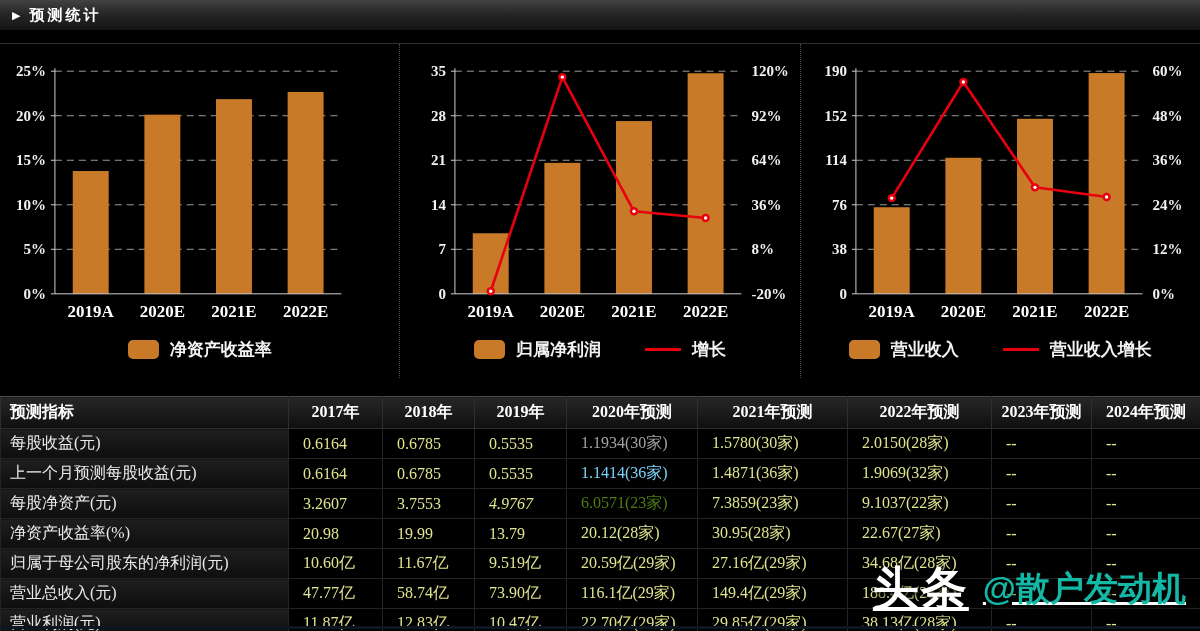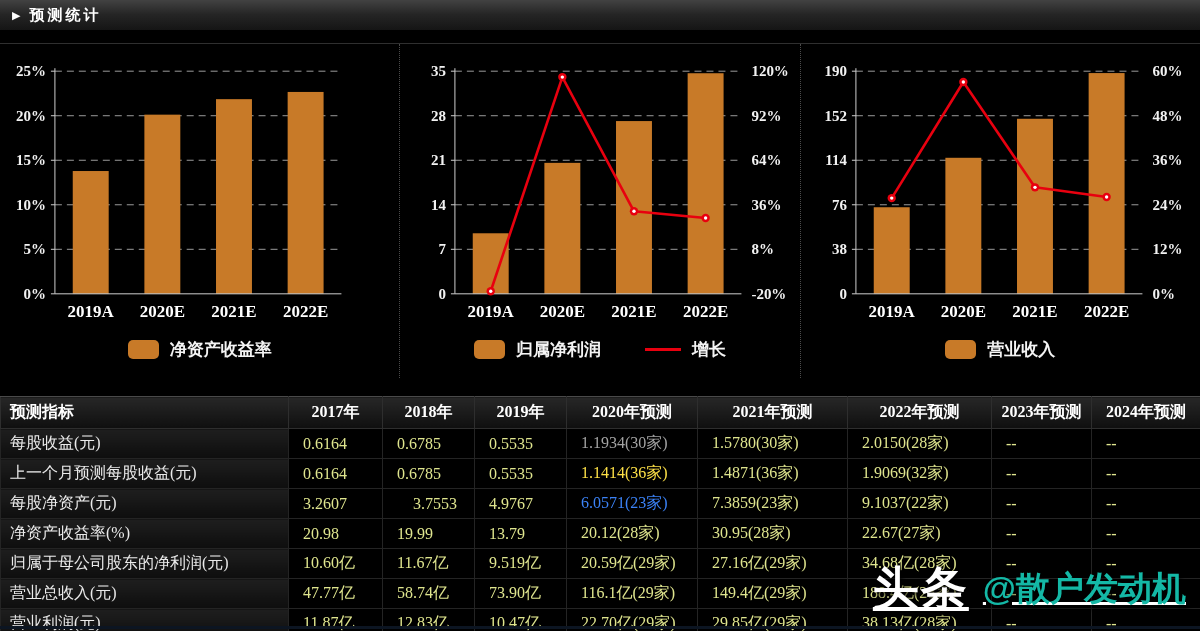--- a/index.html
+++ b/index.html
@@ -203,20 +203,24 @@
         <text x="90.875" y="273" text-anchor="middle" fill="#ffffff" font-size="17" font-weight="bold">2019A</text>
         <text x="162.625" y="273" text-anchor="middle" fill="#ffffff" font-size="17" font-weight="bold">2020E</text>
         <text x="234.375" y="273" text-anchor="middle" fill="#ffffff" font-size="17" font-weight="bold">2021E</text>
         <text x="306.125" y="273" text-anchor="middle" fill="#ffffff" font-size="17" font-weight="bold">2022E</text>
       </svg>
     <div class="legend">
         <div class="legend-item">
           <span class="swatch-bar" style="background: rgb(200, 122, 40);"></span>
           <span>营业收入</span>
         </div>
+        <div class="legend-item">
+          <span class="swatch-line" style="border-top-color: rgb(232, 0, 15);"></span>
+          <span>营业收入增长</span>
+        </div>
       </div>
   </div>
 </div>
 
 <table class="forecast">
   <colgroup>
     <col style="width:288px">
       <col style="width:94px">
       <col style="width:92px">
       <col style="width:92px">
@@ -249,32 +253,32 @@
         <td class="value" style="color: rgb(223, 229, 142);">1.5780(30家)</td>
         <td class="value" style="color: rgb(223, 229, 142);">2.0150(28家)</td>
         <td class="value" style="color: rgb(223, 229, 142);">--</td>
         <td class="value" style="color: rgb(223, 229, 142);">--</td>
       </tr>
       <tr>
         <td class="label">上一个月预测每股收益(元)</td>
         <td class="value" style="color: rgb(223, 229, 142);">0.6164</td>
         <td class="value" style="color: rgb(223, 229, 142);">0.6785</td>
         <td class="value" style="color: rgb(223, 229, 142);">0.5535</td>
-        <td class="value" style="color: #fde047;">1.1414(36家)</td>
+        <td class="value" style="color: #7dd3fc;">1.1414(36家)</td>
         <td class="value" style="color: rgb(223, 229, 142);">1.4871(36家)</td>
         <td class="value" style="color: rgb(223, 229, 142);">1.9069(32家)</td>
         <td class="value" style="color: rgb(223, 229, 142);">--</td>
         <td class="value" style="color: rgb(223, 229, 142);">--</td>
       </tr>
       <tr>
         <td class="label">每股净资产(元)</td>
         <td class="value" style="color: rgb(223, 229, 142);">3.2607</td>
-        <td class="value" style="color: rgb(223, 229, 142); text-align: center;">3.7553</td>
-        <td class="value" style="color: rgb(223, 229, 142);">4.9767</td>
-        <td class="value" style="color: #3b82f6;">6.0571(23家)</td>
+        <td class="value" style="color: rgb(223, 229, 142);">3.7553</td>
+        <td class="value" style="color: rgb(223, 229, 142); font-style: italic;">4.9767</td>
+        <td class="value" style="color: #4d7c0f;">6.0571(23家)</td>
         <td class="value" style="color: rgb(223, 229, 142);">7.3859(23家)</td>
         <td class="value" style="color: rgb(223, 229, 142);">9.1037(22家)</td>
         <td class="value" style="color: rgb(223, 229, 142);">--</td>
         <td class="value" style="color: rgb(223, 229, 142);">--</td>
       </tr>
       <tr>
         <td class="label">净资产收益率(%)</td>
         <td class="value" style="color: rgb(223, 229, 142);">20.98</td>
         <td class="value" style="color: rgb(223, 229, 142);">19.99</td>
         <td class="value" style="color: rgb(223, 229, 142);">13.79</td>

